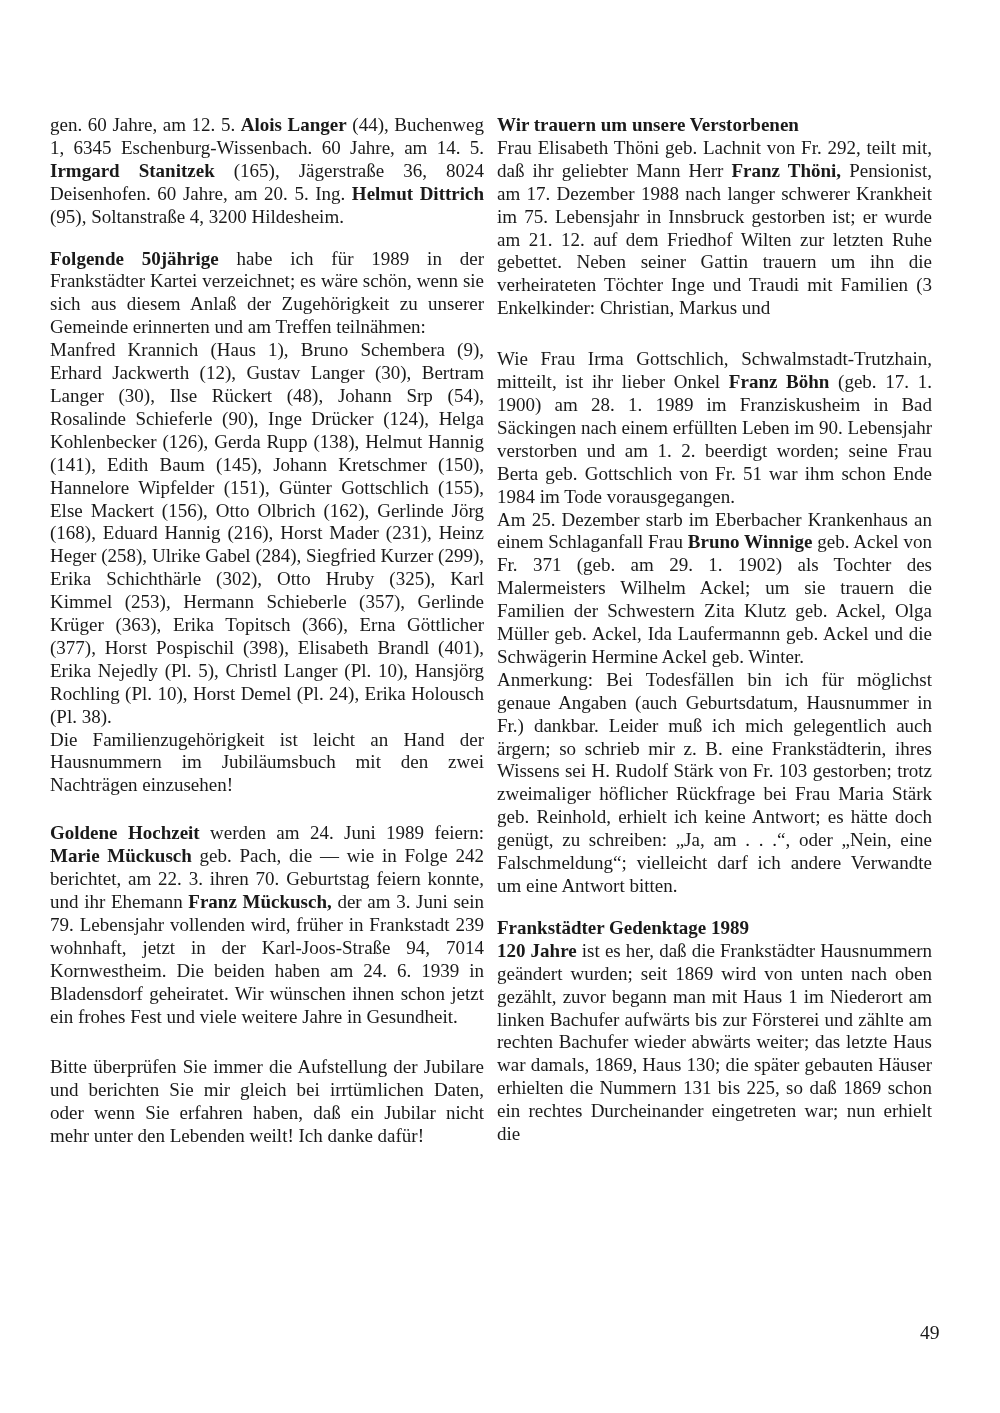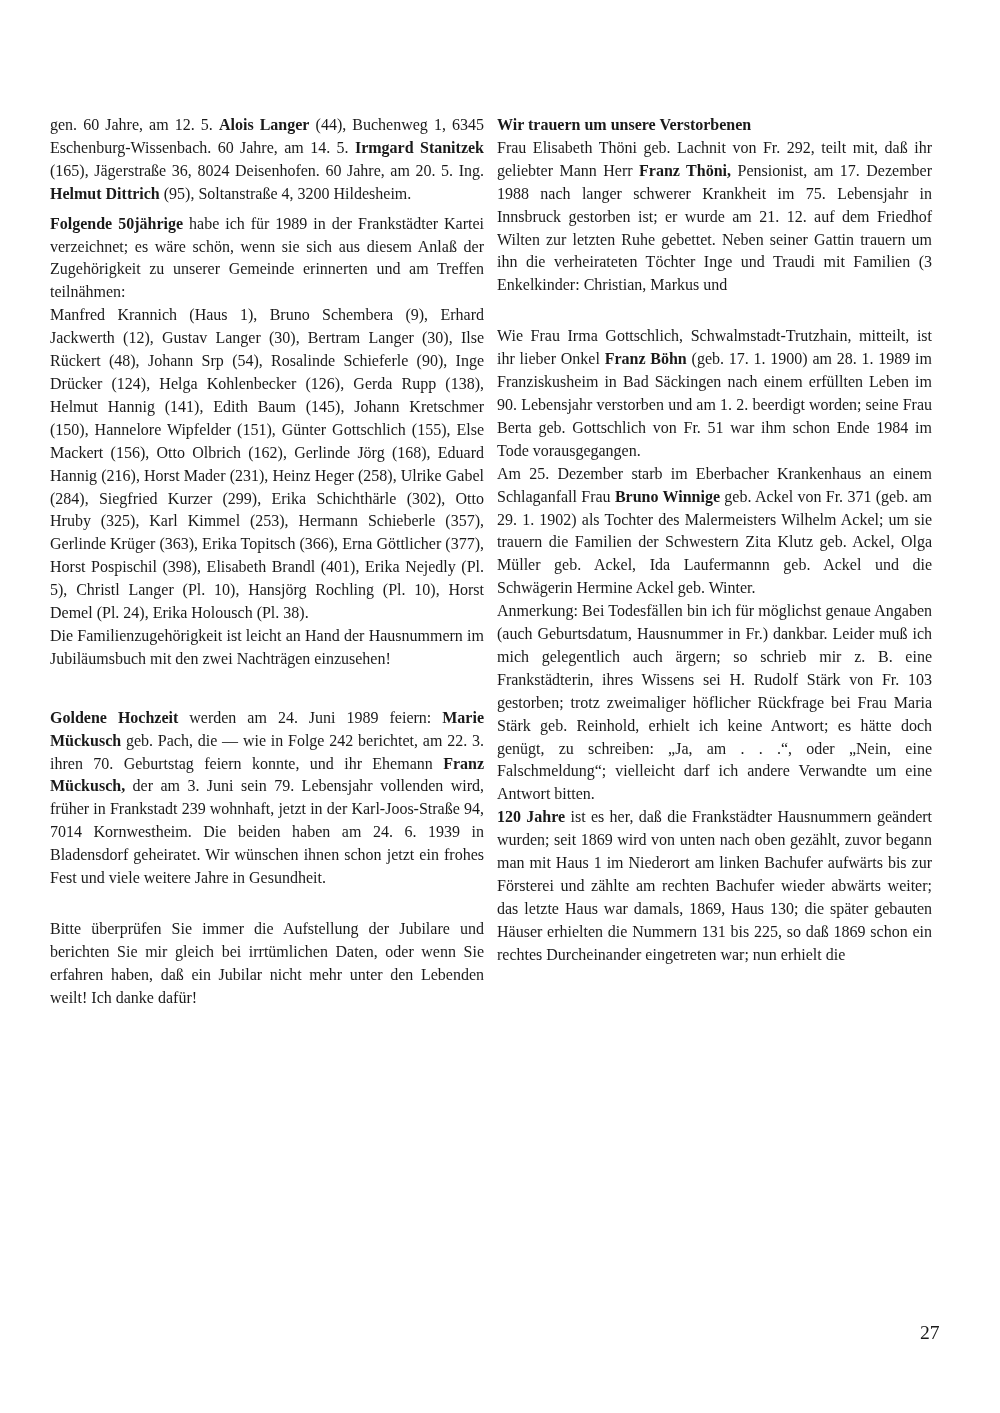--- a/index.html
+++ b/index.html
@@ -1,61 +1,62 @@
 <!DOCTYPE html>
 <html><head>
 <meta charset="utf-8">
 <style>
   html, body { margin:0; padding:0; background:#ffffff; }
   body { width:1000px; height:1413px; position:relative; overflow:hidden; color:#1a1a1a;
          font-family:"Liberation Serif", "DejaVu Serif", serif; }
-  .col { position:absolute; top:114px; font-size:16px; line-height:22.9px; text-align:justify; hyphens:manual; }
+  .col { position:absolute; top:114px; font-size:19px; line-height:22.9px; text-align:justify; hyphens:manual; }
   .col-left { left:50px; width:434px; }
   .col-right { left:497px; width:435px; }
   .para { margin:0; }
   .gap { margin-top:28px; }
   b, .bold { font-weight:bold; }
   .heading { font-weight:bold; margin:0; text-align:left; }
   .sig-line { display:flex; justify-content:space-between; }
   .sig { font-style:italic; }
   .page-number { position:absolute; left:920px; top:1322px; font-size:19.6px; font-family:"Liberation Serif", serif; }
 </style>
 </head>
 <body>
 
 <div class="col col-left">
   <p class="para">
     <span>gen. 60 Jahre, am 12. 5. </span><b>Alois Langer</b><span> (44), Buchenweg 1, 6345 Eschenburg-Wissenbach. 60 Jahre, am 14. 5. </span><b>Irmgard Stanitzek</b><span> (165), Jägerstraße 36, 8024 Deisenhofen. 60 Jahre, am 20. 5. Ing. </span><b>Helmut Dittrich</b><span> (95), Soltanstraße 4, 3200 Hildesheim.</span>
   </p>
 
-  <p class="para gap" style="margin-top:7px;">
+  <p class="para gap" style="margin-top:19px;">
     <b>Folgende 50jährige</b><span> habe ich für 1989 in der Frankstädter Kartei verzeichnet; es wäre schön, wenn sie sich aus diesem Anlaß der Zugehörigkeit zu unserer Gemeinde erinnerten und am Treffen teilnähmen:</span>
   </p>
   <p class="para">Manfred Krannich (Haus 1), Bruno Schembera (9), Erhard Jackwerth (12), Gustav Langer (30), Bertram Langer (30), Ilse Rückert (48), Johann Srp (54), Rosalinde Schieferle (90), Inge Drücker (124), Helga Kohlenbecker (126), Gerda Rupp (138), Helmut Hannig (141), Edith Baum (145), Johann Kretschmer (150), Hannelore Wipfelder (151), Günter Gottschlich (155), Else Mackert (156), Otto Olbrich (162), Gerlinde Jörg (168), Eduard Hannig (216), Horst Mader (231), Heinz Heger (258), Ulrike Gabel (284), Siegfried Kurzer (299), Erika Schichthärle (302), Otto Hruby (325), Karl Kimmel (253), Hermann Schieberle (357), Gerlinde Krüger (363), Erika Topitsch (366), Erna Göttlicher (377), Horst Pospischil (398), Elisabeth Brandl (401), Erika Nejedly (Pl. 5), Christl Langer (Pl. 10), Hansjörg Rochling (Pl. 10), Horst Demel (Pl. 24), Erika Holousch (Pl. 38).</p>
   <p class="para">Die Familienzugehörigkeit ist leicht an Hand der Hausnummern im Jubiläumsbuch mit den zwei Nachträgen einzusehen!</p>
 
-  <p class="para" style="margin-top:36px;">
+  <p class="para" style="margin-top:25px;">
     <b>Goldene Hochzeit</b><span> werden am 24. Juni 1989 feiern: </span><b>Marie Mückusch</b><span> geb. Pach, die — wie in Folge 242 berichtet, am 22. 3. ihren 70. Geburtstag feiern konnte, und ihr Ehemann </span><b>Franz Mückusch,</b><span> der am 3. Juni sein 79. Lebensjahr vollenden wird, früher in Frankstadt 239 wohnhaft, jetzt in der Karl-Joos-Straße 94, 7014 Kornwestheim. Die beiden haben am 24. 6. 1939 in Bladensdorf geheiratet. Wir wünschen ihnen schon jetzt ein frohes Fest und viele weitere Jahre in Gesundheit.</span>
   </p>
 
   <p class="para gap">Bitte überprüfen Sie immer die Aufstellung der Jubilare und berichten Sie mir gleich bei irrtümlichen Daten, oder wenn Sie erfahren haben, daß ein Jubilar nicht mehr unter den Lebenden weilt! Ich danke dafür!</p>
 </div>
 
 <div class="col col-right">
   <p class="heading">Wir trauern um unsere Verstorbenen</p>
   <p class="para">
     <span>Frau Elisabeth Thöni geb. Lachnit von Fr. 292, teilt mit, daß ihr geliebter Mann Herr </span><b>Franz Thöni,</b><span> Pensionist, am 17. Dezember 1988 nach langer schwerer Krankheit im 75. Lebensjahr in Innsbruck gestorben ist; er wurde am 21. 12. auf dem Friedhof Wilten zur letzten Ruhe gebettet. Neben seiner Gattin trauern um ihn die verheirateten Töchter Inge und Traudi mit Familien (3 Enkelkinder: Christian, Markus und</span>
   </p>
 
   <p class="para gap">
     <span>Wie Frau Irma Gottschlich, Schwalmstadt-Trutzhain, mitteilt, ist ihr lieber Onkel </span><b>Franz Böhn</b><span> (geb. 17. 1. 1900) am 28. 1. 1989 im Franziskusheim in Bad Säckingen nach einem erfüllten Leben im 90. Lebensjahr verstorben und am 1. 2. beerdigt worden; seine Frau Berta geb. Gottschlich von Fr. 51 war ihm schon Ende 1984 im Tode vorausgegangen.</span>
   </p>
   <p class="para">
     <span>Am 25. Dezember starb im Eberbacher Krankenhaus an einem Schlaganfall Frau </span><b>Bruno Winnige</b><span> geb. Ackel von Fr. 371 (geb. am 29. 1. 1902) als Tochter des Malermeisters Wilhelm Ackel; um sie trauern die Familien der Schwestern Zita Klutz geb. Ackel, Olga Müller geb. Ackel, Ida Laufermannn geb. Ackel und die Schwägerin Hermine Ackel geb. Winter.</span>
   </p>
   <p class="para">Anmerkung: Bei Todesfällen bin ich für möglichst genaue Angaben (auch Geburtsdatum, Hausnummer in Fr.) dankbar. Leider muß ich mich gelegentlich auch ärgern; so schrieb mir z. B. eine Frankstädterin, ihres Wissens sei H. Rudolf Stärk von Fr. 103 gestorben; trotz zweimaliger höflicher Rückfrage bei Frau Maria Stärk geb. Reinhold, erhielt ich keine Antwort; es hätte doch genügt, zu schreiben: „Ja, am . . .“, oder „Nein, eine Falschmeldung“; vielleicht darf ich andere Verwandte um eine Antwort bitten.</p>
 
+  <p class="heading" style="margin-top:19px;">Frankstädter Gedenktage 1989</p>
   <p class="para">
     <b>120 Jahre</b><span> ist es her, daß die Frankstädter Hausnummern geändert wurden; seit 1869 wird von unten nach oben gezählt, zuvor begann man mit Haus 1 im Niederort am linken Bachufer aufwärts bis zur Försterei und zählte am rechten Bachufer wieder abwärts weiter; das letzte Haus war damals, 1869, Haus 130; die später gebauten Häuser erhielten die Nummern 131 bis 225, so daß 1869 schon ein rechtes Durcheinander eingetreten war; nun erhielt die</span>
   </p>
 </div>
 
-<div class="page-number">27</div>
+<div class="page-number">49</div>
 
 </body></html>

